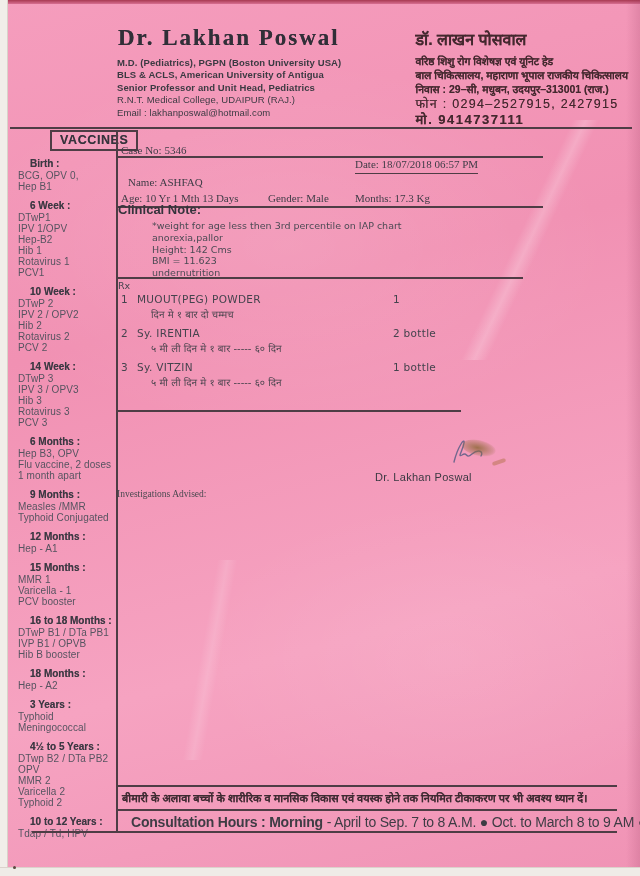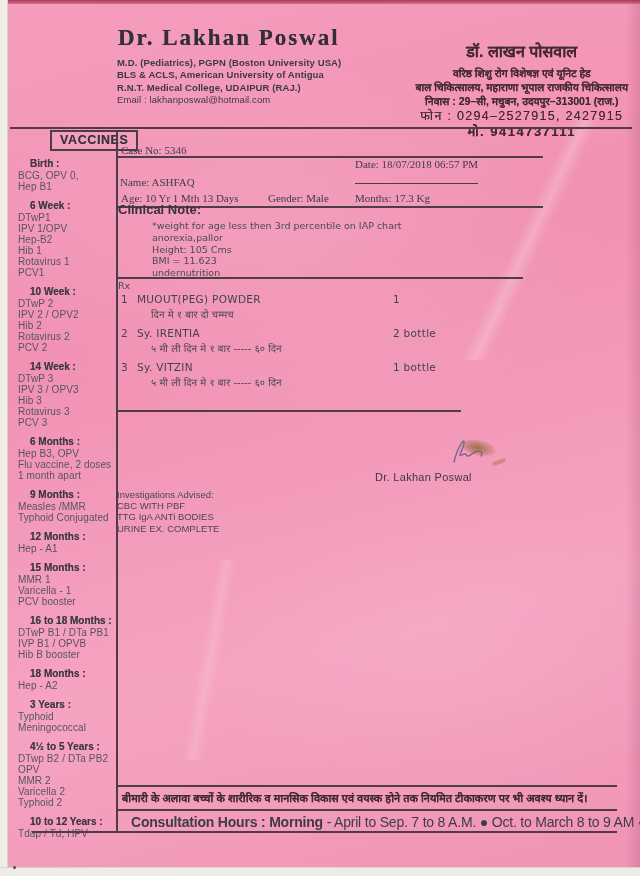--- a/index.html
+++ b/index.html
@@ -37,21 +37,21 @@
   .rule { position:absolute; background:#4e3d45; }
 
   
   .doc-name { position:absolute; left:118px; top:25px;
     font-family:"Liberation Serif", serif; font-weight:700; font-size:23px;
     letter-spacing:2px; color:#312f38; text-shadow:0 0 0.6px rgba(40,35,45,0.7); }
   .credentials { position:absolute; left:117px; top:57px; font-size:9.5px;
     line-height:12.4px; color:#3b3a42; letter-spacing:0.1px; }
   .credentials .cred-line { font-weight:700; }
   .credentials .cred-line:nth-child(n+4) { font-weight:400; }
-  .hindi-block { position:absolute; right:12px; top:40px; text-align:center;
+  .hindi-block { position:absolute; right:12px; top:28px; text-align:left;
     color:#43282e; text-shadow:0 0 0.5px rgba(70,35,45,0.6); }
   .hb-name { font-size:16px; font-weight:700; margin-bottom:4px; }
   .hb-line { font-size:10.5px; font-weight:700; line-height:14px; }
   .hb-phone { font-size:12.5px; font-weight:400; letter-spacing:1.3px; line-height:16px; }
   .hb-mobile { font-size:13px; font-weight:700; letter-spacing:1.5px; line-height:16px; }
   .header-rule { left:10px; top:127px; width:622px; height:2px; }
 
   
   .vaccines-box { position:absolute; left:38px; top:130px;
     border:2px solid #4e3d45; padding:1px 8px 2px;
@@ -60,22 +60,22 @@
     font-size:10px; line-height:11px; }
   .vx-group { margin-bottom:8px; }
   .vx-heading { font-weight:700; color:#3b3943; margin-bottom:1px; }
   .vx-item { color:#565460; letter-spacing:0.1px; }
   .sidebar-vline { left:116px; top:131px; width:1.5px; height:701px; }
 
   
   .serifline { font-family:"Liberation Serif", serif; font-size:11px; color:#3e3c46; }
   .case-topline { left:116px; top:156px; width:427px; height:1.5px; }
   .pos-case { position:absolute; left:121px; top:144px; }
-  .pos-date { position:absolute; left:355px; top:158px; border-bottom:1.5px solid #4e3d45; padding-bottom:13px; }
-  .pos-name { position:absolute; left:120px; top:176px; }
+  .pos-date { position:absolute; left:355px; top:158px; border-bottom:1.5px solid #4e3d45; padding-bottom:3px; }
+  .pos-name { position:absolute; left:128px; top:176px; }
   .pos-age { position:absolute; left:121px; top:192px; }
   .pos-gender { position:absolute; left:268px; top:192px; }
   .pos-weight { position:absolute; left:355px; top:192px; }
   .age-underline { left:116px; top:206px; width:427px; height:1.5px; }
   .clinical-title { position:absolute; left:118px; top:202px;
     font-size:13px; font-weight:700; color:#35333c; }
   .clinical-lines { position:absolute; left:152px; top:220px;
     font-family:"DejaVu Sans", sans-serif; font-size:9.5px; line-height:11.8px; color:#4b4a54; }
 
   
@@ -95,21 +95,21 @@
   .sig-svg { position:absolute; left:448px; top:432px; }
   .stain { position:absolute; left:462px; top:440px; width:34px; height:16px;
     background:radial-gradient(ellipse at 45% 50%, rgba(144,105,58,0.85), rgba(144,105,58,0.25) 60%, transparent 75%);
     transform:rotate(12deg); border-radius:50%; }
   .red-mark { position:absolute; left:492px; top:460px; width:14px; height:4px;
     background:#c97f70; opacity:0.75; transform:rotate(-18deg); border-radius:2px; }
   .sig-name { position:absolute; left:375px; top:471px; font-size:11px; color:#3a3942; letter-spacing:0.3px; }
 
   
   .inv-block { position:absolute; left:117px; top:489px;
-    font-family:Liberation Sans, sans-serif; font-size:9.5px; line-height:11.2px; color:#49484f; }
+    font-family:Liberation Serif, serif; font-size:9.5px; line-height:11.2px; color:#49484f;text-align:center; }
 
   
   .footer-top-line { left:116px; top:785px; width:501px; height:1.5px; }
   .footer-hindi { position:absolute; left:122px; top:790px; width:496px;
     font-size:11px; font-weight:700; color:#3e2b32; text-shadow:0 0 0.5px rgba(60,35,45,0.6); }
   .footer-mid-line { left:116px; top:809px; width:501px; height:1.5px; }
   .footer-consult { position:absolute; left:131px; top:814px; width:486px;
     font-size:14px; color:#3e3c44; letter-spacing:-0.2px; white-space:nowrap; }
   .footer-consult .b { font-weight:700; }
   .footer-bottom-line { left:32px; top:831px; width:585px; height:1.5px; }
@@ -118,20 +118,21 @@
 <body>
 
 <div class="paper">
   <div class="crease crease1"></div>
   <div class="crease crease2"></div>
 
   <div class="doc-name">Dr. Lakhan Poswal</div>
   <div class="credentials">
       <div class="cred-line">M.D. (Pediatrics), PGPN (Boston University USA)</div>
       <div class="cred-line">BLS &amp; ACLS, American University of Antigua</div>
+      <div class="cred-line">Senior Professor and Unit Head, Pediatrics</div>
       <div class="cred-line">R.N.T. Medical College, UDAIPUR  (RAJ.)</div>
       <div class="cred-line">Email : lakhanposwal@hotmail.com</div>
     </div>
   <div class="hindi-block">
     <div class="hb-name">डॉ. लाखन पोसवाल</div>
     <div id="hindi-lines">
         <div class="hb-line">वरिष्ठ शिशु रोग विशेषज्ञ एवं यूनिट हेड</div>
         <div class="hb-line">बाल चिकित्सालय, महाराणा भूपाल राजकीय चिकित्सालय</div>
         <div class="hb-line">निवास : 29–सी, मधुबन, उदयपुर–313001 (राज.)</div>
         <div class="hb-phone">फोन : 0294–2527915, 2427915</div>
@@ -247,21 +248,21 @@
   <div class="serifline pos-weight">
     <span>Months:</span>
     <span>17.3 Kg</span>
   </div>
   <div class="rule age-underline"></div>
 
   <div class="clinical-title">Clinical Note:</div>
   <div class="clinical-lines">
       <div>*weight for age less then 3rd percentile on IAP chart</div>
       <div>anorexia,pallor</div>
-      <div>Height: 105 Cms</div>
+      <div>Height: 142 Cms</div>
       <div>BMI = 11.623</div>
       <div>undernutrition</div>
     </div>
 
   <div class="rule rx-topline"></div>
   <div class="rx-label">Rx</div>
   <div class="rx-list">
       <div class="rx-item">
         <div class="rx-line1"><span class="rx-no">1</span><span>MUOUT(PEG) POWDER</span><span class="rx-qty">1</span></div>
         <div class="rx-dose">दिन मे १ बार    दो चम्मच</div>
@@ -279,25 +280,20 @@
 
   <svg class="sig-svg" width="55" height="36" viewBox="0 0 55 36">
     <path d="M6,30 C10,14 17,5 16,11 C15,18 9,26 14,23 C20,19 17,28 24,22 C30,17 36,19 33,24" fill="none" stroke="#5b5e86" stroke-width="1.4" stroke-linecap="round" opacity="0.85"></path>
   </svg>
   <div class="stain"></div>
   <div class="red-mark"></div>
   <div class="sig-name">Dr. Lakhan Poswal</div>
 
   <div class="inv-block">
     <div>Investigations Advised:</div>
-    <div id="inv-list">
-        <div>CBC WITH PBF</div>
-        <div>TTG IgA ANTi BODIES</div>
-        <div>URINE EX. COMPLETE</div>
-      </div>
   </div>
 
   <div class="rule footer-top-line"></div>
   <div class="footer-hindi">बीमारी के अलावा बच्चों के शारीरिक व मानसिक विकास एवं वयस्क होने तक नियमित टीकाकरण पर भी अवश्य ध्यान दें।</div>
   <div class="rule footer-mid-line"></div>
   <div class="footer-consult">
     <span class="b">Consultation Hours : </span><span class="b">Morning</span><span> - April to Sep. 7 to 8 A.M. </span><span>●</span><span> Oct. to March 8 to 9 AM </span><span>●</span><span class="b"> Evening</span><span class="b"> : 4 PM to 9 PM</span>
   </div>
   <div class="rule footer-bottom-line"></div>
 </div>

